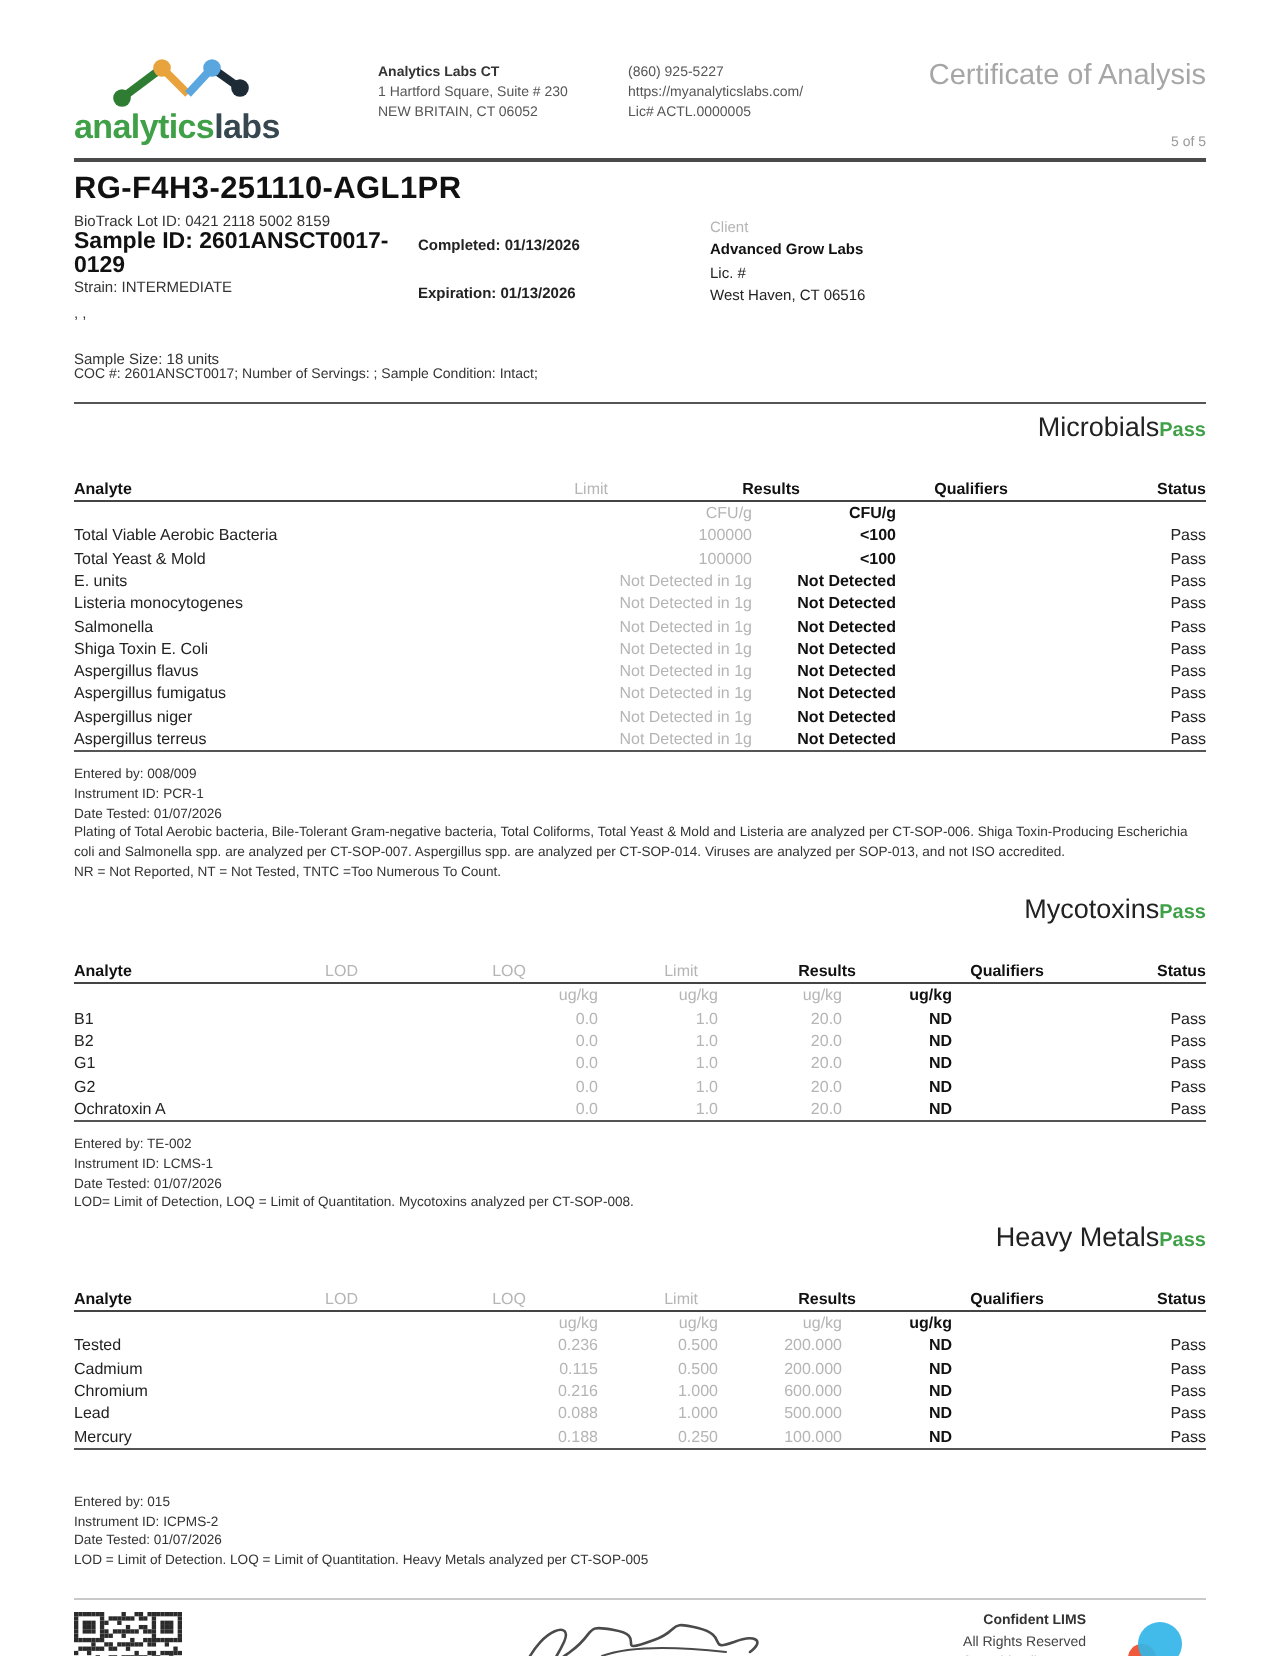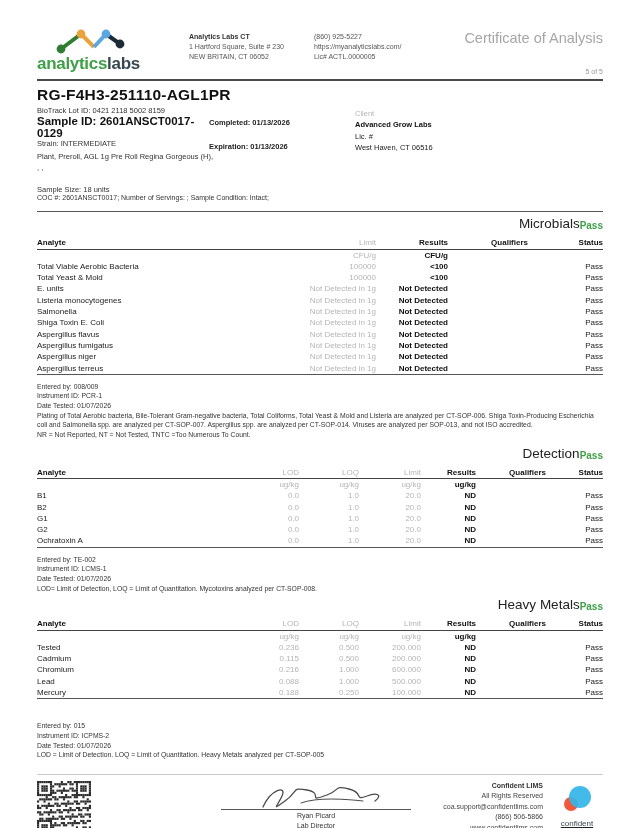--- a/index.html
+++ b/index.html
@@ -45,21 +45,21 @@
   .section-head { display:flex; justify-content:flex-end; align-items:flex-end; }
   .section-title { font-size:13.5px; color:#222; font-weight:400; }
   .section-pass { font-size:10px; color:#3fa047; font-weight:600; }
   .sec-top-rule { border:none; border-top:1.5px solid #555; margin-top:10px; margin-bottom:4px; }
 
   .tbl { width:100%; }
   .row { display:grid; align-items:baseline; }
   .row.micro { grid-template-columns:1fr 130px 72px 80px 75px; }
   .row.seven { grid-template-columns:1fr 60px 60px 62px 55px 70px 57px; }
   .row > div { font-size:8px; line-height:11.3px; }
-  .hdr-row { border-bottom:1.2px solid #444; margin-top:6px; }
+  .hdr-row { border-bottom:1.2px solid #444; margin-top:18px;gap:24px; }
   .hdr-row > div { font-weight:700; color:#111; }
   .hdr-row .gray-h { color:#b5b5b5; font-weight:400; }
   .units-row > div { color:#b5b5b5; }
   .units-row .res-u { color:#111; font-weight:700; }
   .num { text-align:right; }
   .gray { color:#b5b5b5; }
   .res { font-weight:700; color:#111; }
   .tbl-bottom { border-bottom:1.8px solid #555; }
 
   .notes { font-size:6.8px; color:#333; line-height:1.42; margin-top:7px; }
@@ -120,21 +120,20 @@
       <div class="product-code">RG-F4H3-251110-AGL1PR</div>
       <div class="biotrack">BioTrack Lot ID: 0421 2118 5002 8159</div>
       <div class="sid-row">
         <div class="sid">Sample ID: 2601ANSCT0017-0129</div>
         <div class="date-col">Completed: 01/13/2026</div>
       </div>
       <div class="strain-row">
         <div class="lbl">Strain: INTERMEDIATE</div>
         <div class="date-col">Expiration: 01/13/2026</div>
       </div>
-      <div class="desc">Plant, Preroll, AGL 1g Pre Roll Regina Gorgeous (H),</div>
       <div class="desc">, ,</div>
       <div class="sample-size">Sample Size: 18 units</div>
       <div class="coc">COC #: 2601ANSCT0017; Number of Servings: ; Sample Condition: Intact;</div>
     </div>
     <div class="client-block">
       <div class="client-lbl">Client</div>
       <div class="client-name">Advanced Grow Labs</div>
       <div>Lic. #</div>
       <div>West Haven, CT 06516</div>
     </div>
@@ -247,21 +246,21 @@
   <div class="notes">
 
   <div>Entered by: 008/009</div>
       <div>Instrument ID: PCR-1</div>
       <div>Date Tested: 01/07/2026</div>
       <div>Plating of Total Aerobic bacteria, Bile-Tolerant Gram-negative bacteria, Total Coliforms, Total Yeast &amp; Mold and Listeria are analyzed per CT-SOP-006. Shiga Toxin-Producing Escherichia coli and Salmonella spp. are analyzed per CT-SOP-007. Aspergillus spp. are analyzed per CT-SOP-014. Viruses are analyzed per SOP-013, and not ISO accredited.</div>
       <div>NR = Not Reported, NT = Not Tested, TNTC =Too Numerous To Count.</div>
     </div>
 
   <div class="section-head" style="margin-top:6px;">
-    <div class="section-title">Detection</div>
+    <div class="section-title">Mycotoxins</div>
     <div class="section-pass">Pass</div>
   </div>
   <div class="tbl">
     <div class="row seven hdr-row">
       <div>Analyte</div>
       <div class="num gray-h">LOD</div>
       <div class="num gray-h">LOQ</div>
       <div class="num gray-h">Limit</div>
       <div class="num">Results</div>
       <div class="num">Qualifiers</div>

